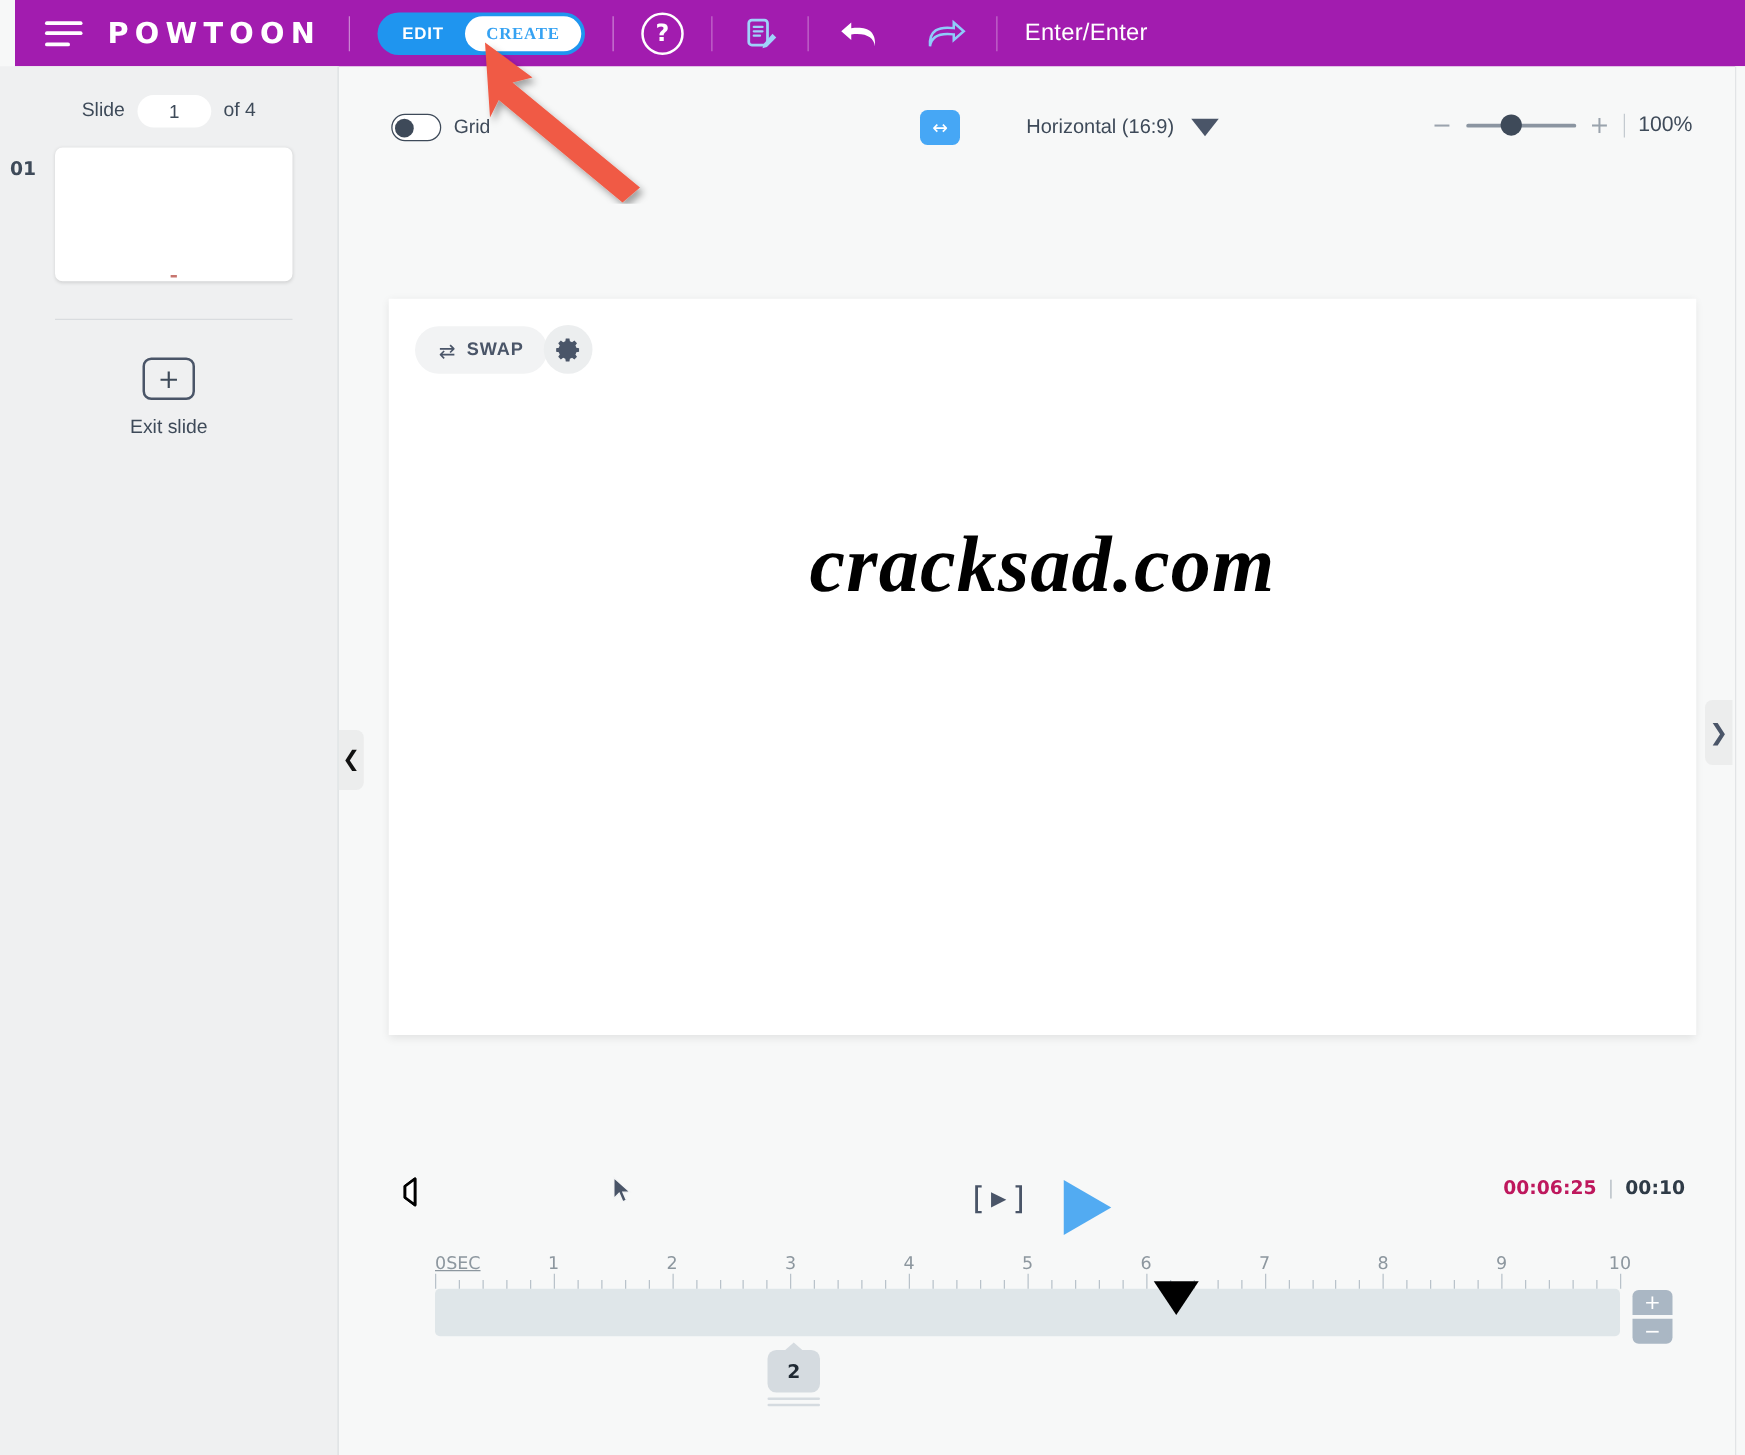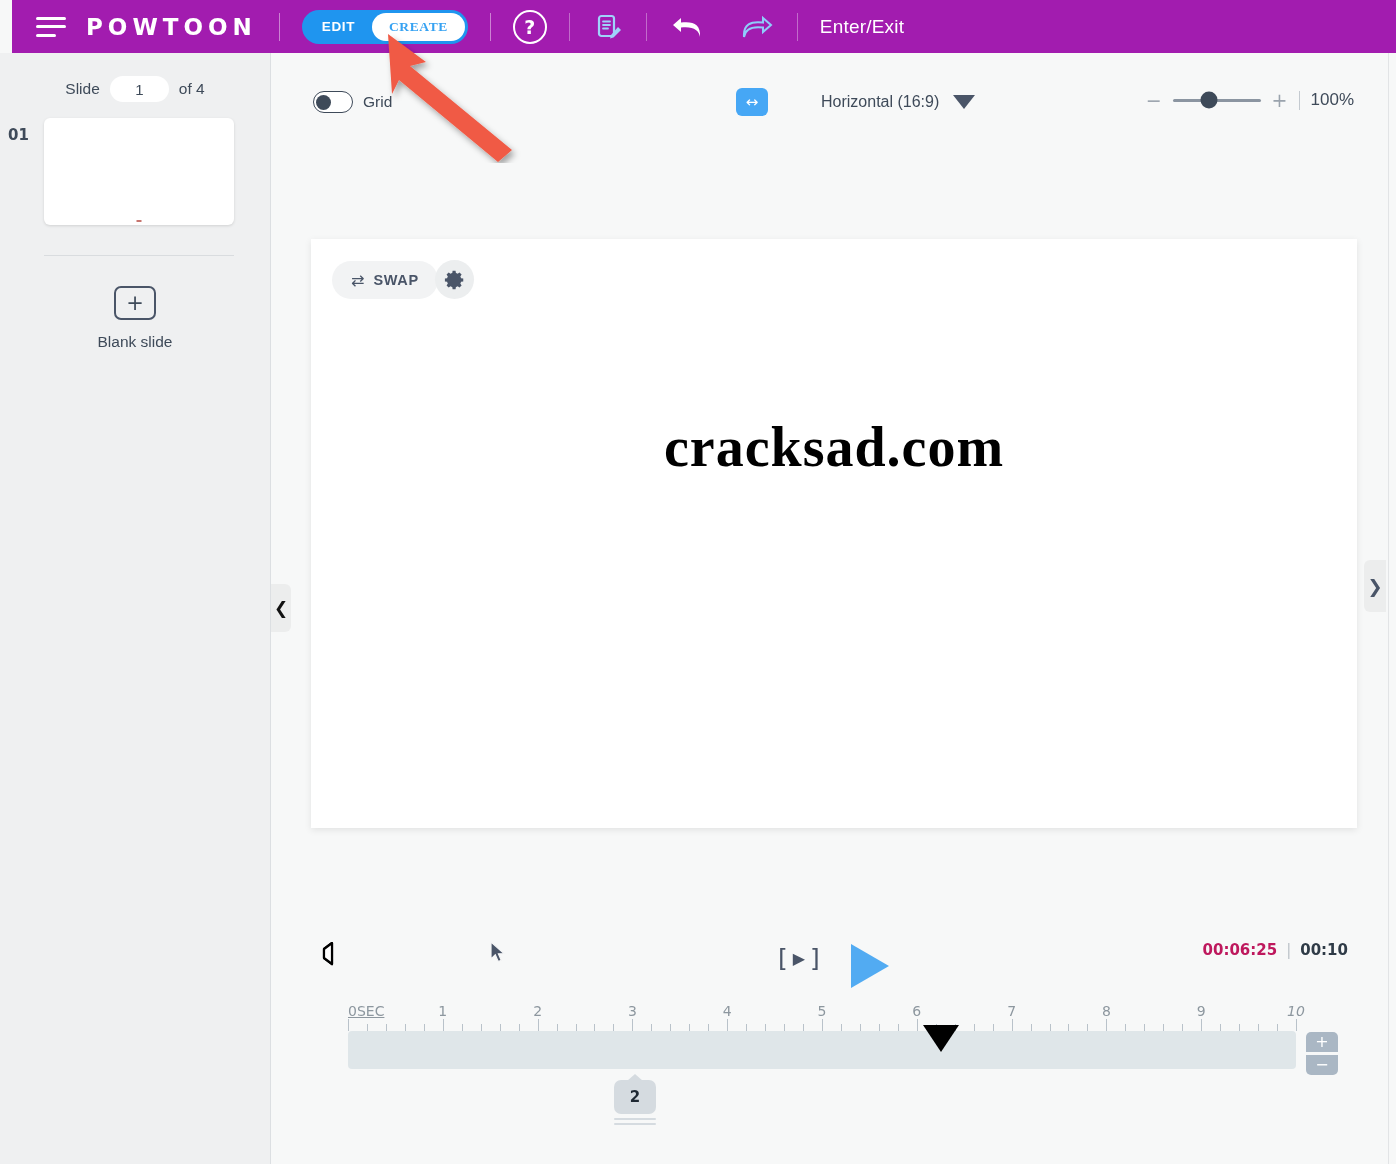--- a/index.html
+++ b/index.html
@@ -165,22 +165,22 @@
     cursor:pointer;
   }
   .swap-btn .swap-ico{font-size:16px;color:#4a5568;font-family:"DejaVu Sans", sans-serif;}
   .swap-btn .swap-txt{font-size:14.5px;font-weight:bold;letter-spacing:.7px;color:#4a5568;}
   .gear-btn{
     position:absolute;left:435px;top:260px;width:39px;height:39px;border-radius:50%;
     background:#eceeef;display:flex;align-items:center;justify-content:center;cursor:pointer;
   }
   .canvas-text{
     position:absolute;left:0;top:176px;width:100%;text-align:center;
-    font-family:"Liberation Serif", serif;font-weight:bold;
-    font-size:56px;color:#000000;letter-spacing:1px;
+    font-family:"Liberation Serif", serif;font-style:italic;font-weight:bold;
+    font-size:64px;color:#000000;letter-spacing:1px;
     white-space:nowrap;
   }
 
   
   .speaker{position:absolute;left:318px;top:938px;cursor:pointer;}
   .cursor-ico{position:absolute;left:487px;top:940px;cursor:pointer;}
   .playslide{
     position:absolute;left:778px;top:944px;display:flex;align-items:center;gap:5px;
     color:#4a5568;cursor:pointer;
   }
@@ -286,42 +286,42 @@
         <path d="M12 8 L4 15 L12 22 L12 17.5 C24 16 30 20 31 27 C32 14 24 11 12 12.5 Z" fill="#ffffff"></path>
       </svg>
     </div>
     <div class="icon-btn">
       <svg width="40" height="34" viewBox="0 0 40 34" fill="none">
         <path d="M28 8 L36 15 L28 22 L28 17.5 C16 16 10 20 9 27 C8 14 16 11 28 12.5 Z" fill="none" stroke="#8fccfa" stroke-width="2"></path>
       </svg>
     </div>
 
     <div class="vdiv faint"></div>
-    <div class="enterexit">Enter/Exit</div>
+    <div class="enterexit">Enter/Enter</div>
   </div>
 
   <div class="leftpanel">
     <div class="slide-row">
       <span>Slide</span>
       <input class="slide-input" value="1" style="">
       <span>of 4</span>
     </div>
 
     <div class="thumb-row">
       <div class="thumb-num">01</div>
       <div class="thumb">
         <div class="tiny-mark"></div>
       </div>
     </div>
 
     <div class="panel-divider"></div>
 
     <div class="addslide">
       <div class="addbtn">+</div>
-      <div class="addlabel">Blank slide</div>
+      <div class="addlabel">Exit slide</div>
     </div>
   </div>
 
   <div class="collapse-left">❮</div>
   <div class="edge-strip"></div>
   <div class="collapse-right">❯</div>
 
   <div class="grid-toggle-wrap">
     <div class="switch">
       <div class="knob"></div>
@@ -448,21 +448,21 @@
         <div class="tick minor" style="left: 796.32px;"></div>
         <div class="tick minor" style="left: 815.28px;"></div>
         <div class="tick minor" style="left: 834.24px;"></div>
         <div class="tick major" style="left: 853.2px;"></div>
         <div class="rlabel" style="left: 853.2px;">9</div>
         <div class="tick minor" style="left: 872.16px;"></div>
         <div class="tick minor" style="left: 891.12px;"></div>
         <div class="tick minor" style="left: 910.08px;"></div>
         <div class="tick minor" style="left: 929.04px;"></div>
         <div class="tick major" style="left: 948px;"></div>
-        <div class="rlabel" style="left: 948px; font-style: italic;">10</div>
+        <div class="rlabel" style="left: 948px;">10</div>
       </div>
     <div class="track"></div>
     <div class="playhead" style="left: 574.5px;"></div>
   </div>
 
   <div class="zoom-tl">
     <div class="zt-plus">+</div>
     <div class="zt-minus">−</div>
   </div>
 

